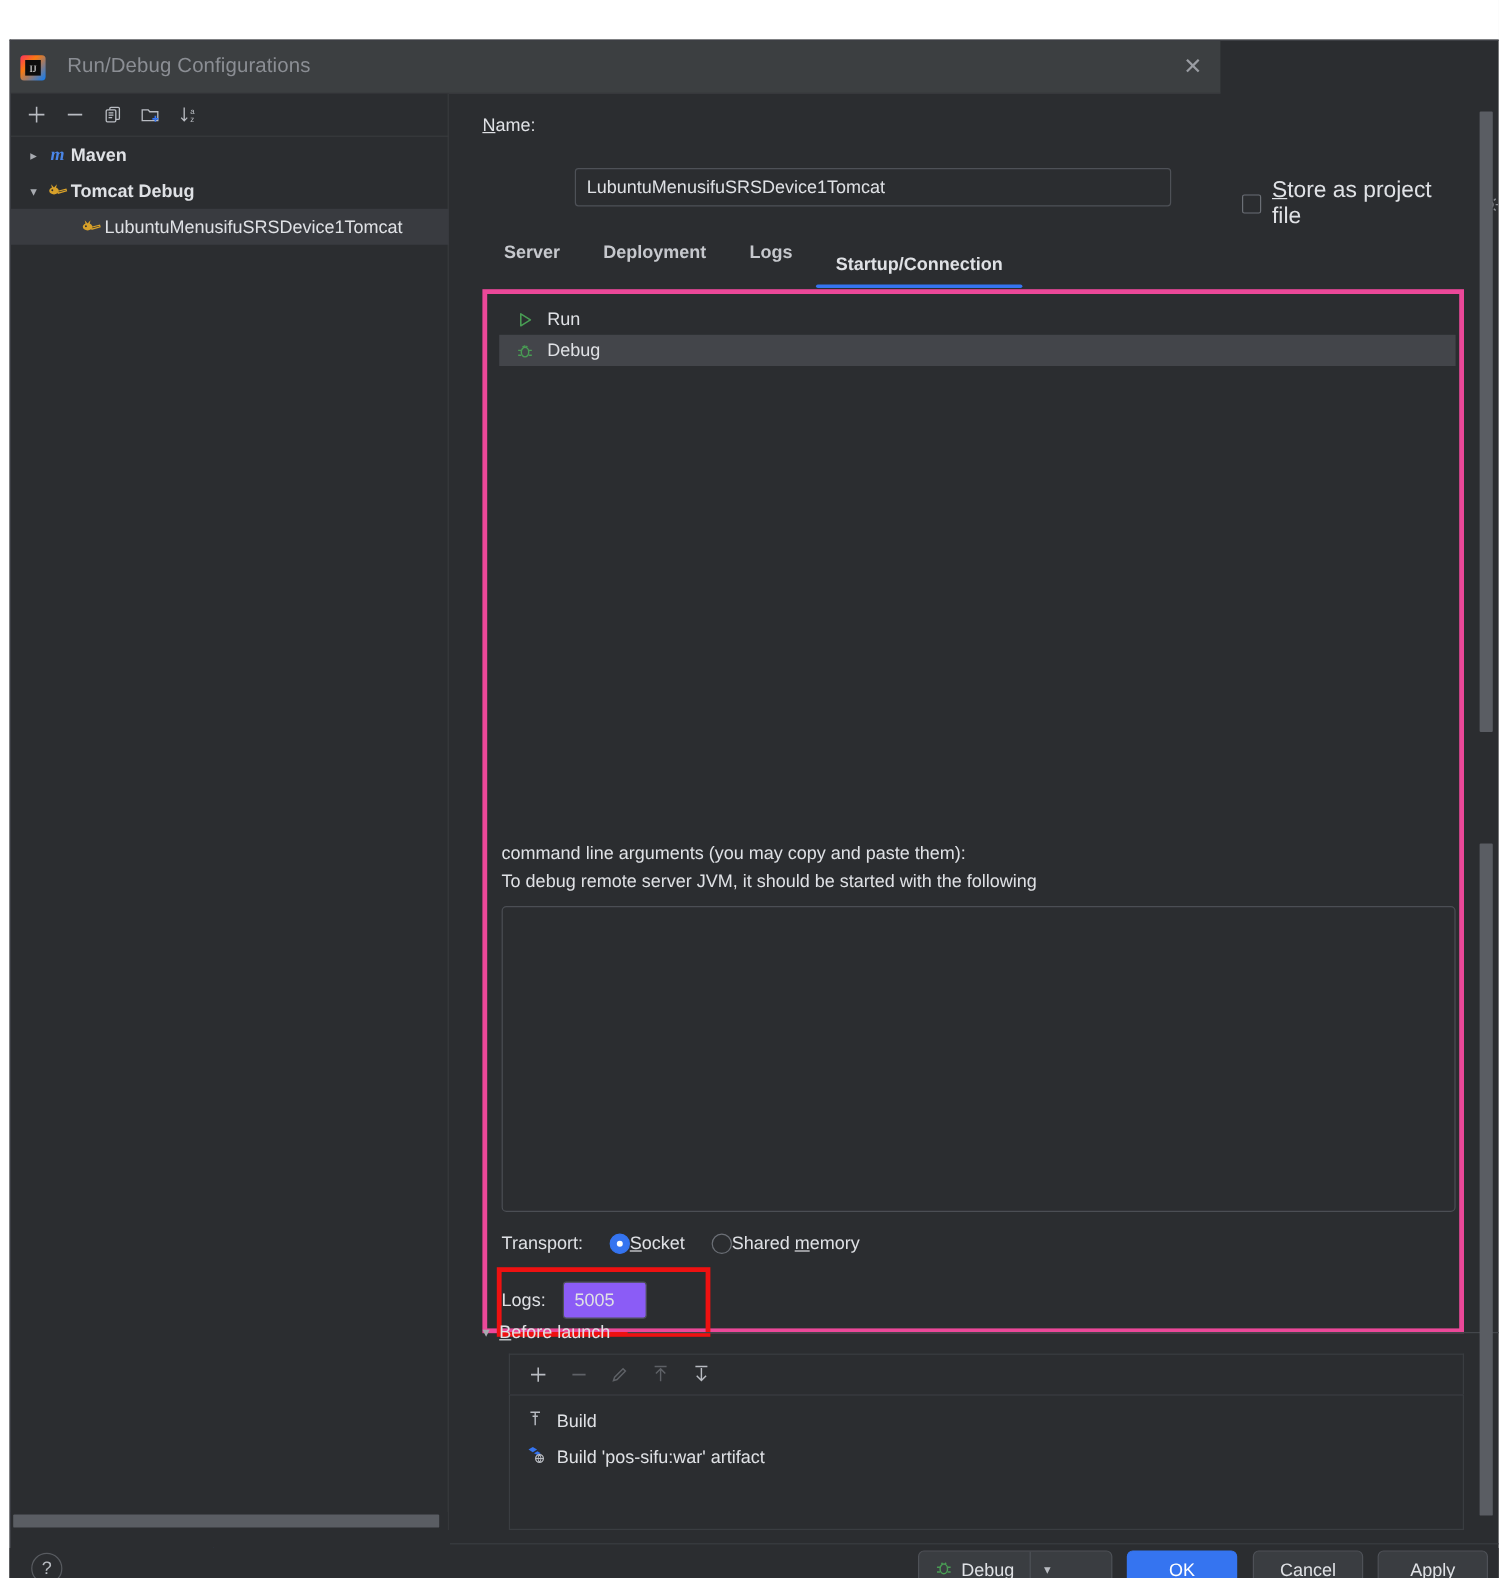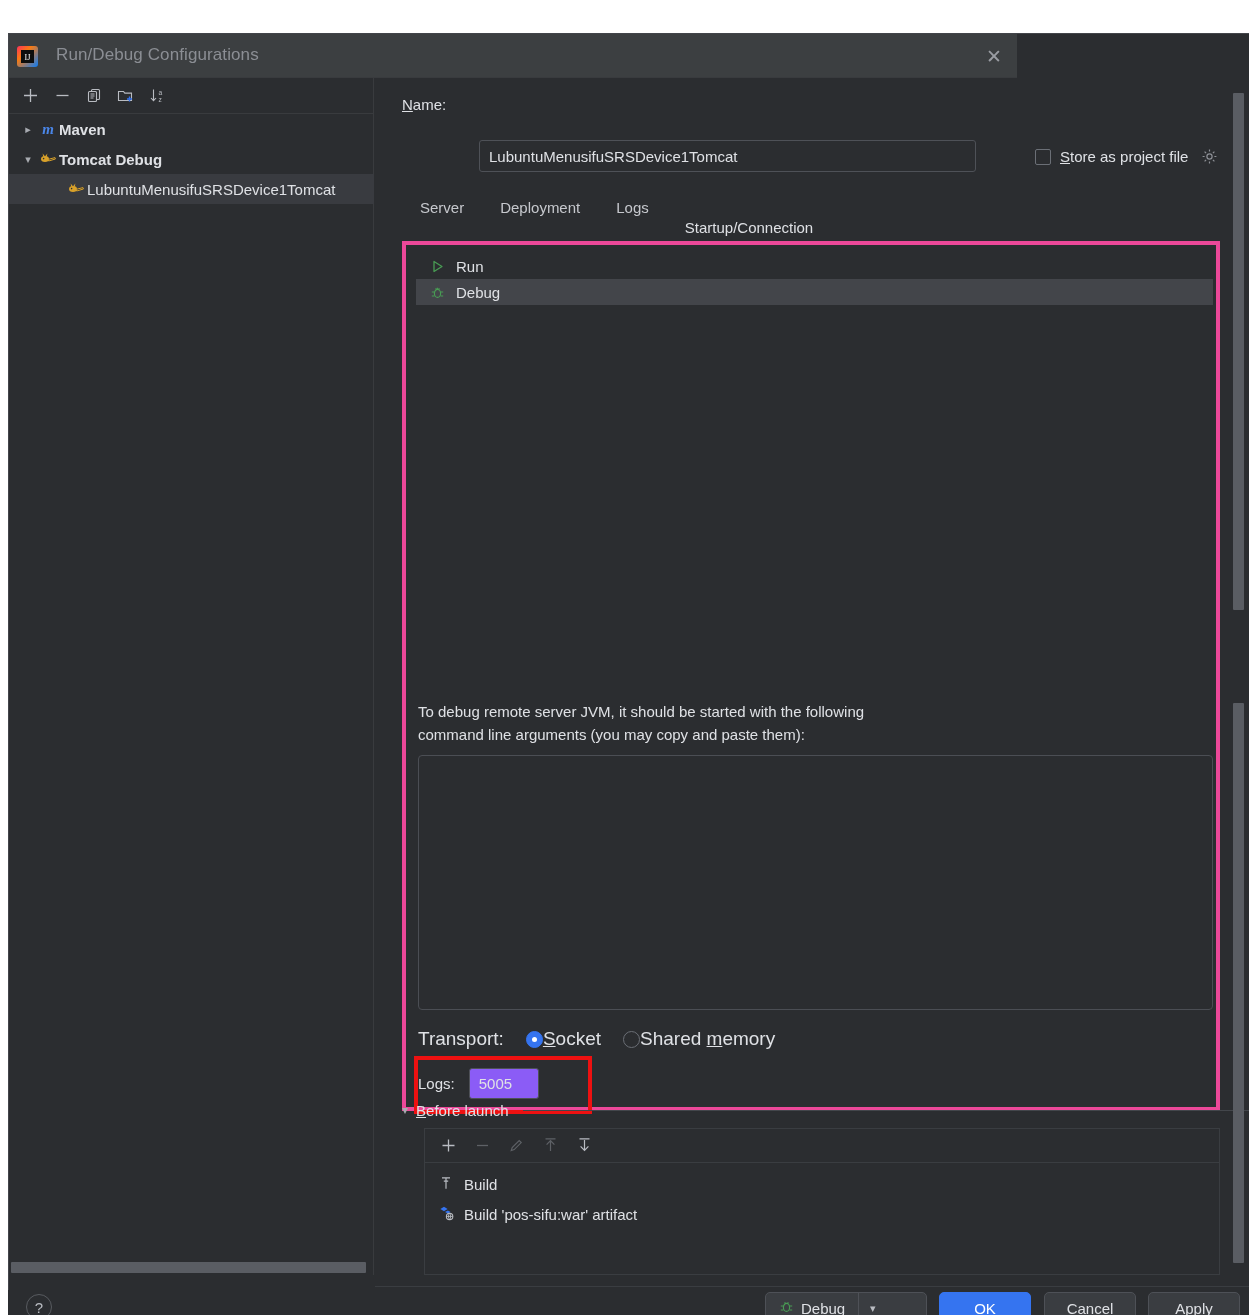--- a/index.html
+++ b/index.html
@@ -150,27 +150,27 @@
   .cb.checked {
     background: #3574f0; border-color: #3574f0;
   }
   .cb.checked::after {
     content: "";
     position: absolute; left: 5px; top: 1px;
     width: 4px; height: 9px;
     border: solid #ffffff; border-width: 0 2px 2px 0;
     transform: rotate(42deg);
   }
-  .store-label { font-size: 15px; color: #dfe1e5; }
+  .store-label { font-size: 19px; color: #dfe1e5; }
   .gear-icon { color: #8d9096; margin-left: 4px; display: inline-flex; }
   
   .tabs {
     position: absolute; left: 27px; top: 118px;
     width: 848px; height: 36px;
-    display: flex; align-items: flex-start;
+    display: flex; align-items: center; font-weight: bold;
   }
   .tab {
     padding: 3px 18px 11px 18px;
     font-size: 15px; color: #c6c8cd; cursor: pointer;
     position: relative;
   }
   .tab.active { color: #dfe1e5; margin-top: 20px; }
   .tab.active::after {
     content: "";
     position: absolute; left: 2px; right: 2px; bottom: 0;
@@ -196,21 +196,21 @@
     line-height: 23px;
   }
   .argbox {
     position: absolute; left: 12px; top: 510px;
     width: 795px; height: 255px;
     background: #2b2d30;
     border: 1px solid #4b4e54; border-radius: 4px;
   }
   .transport-row {
     position: absolute; left: 12px; top: 783px;
-    display: flex; align-items: center; font-size: 19px; 
+    display: flex; align-items: center; font-size: 15px; 
   }
   .radio {
     width: 17px; height: 17px; border-radius: 50%;
     border: 1px solid #6b6f76; background: #2b2d30;
     flex: none; position: relative; cursor: pointer;
   }
   .radio.on { background: #3574f0; border-color: #3574f0; }
   .radio.on::after {
     content: "";
     position: absolute; left: 5px; top: 5px;
@@ -450,22 +450,22 @@
                 <ellipse cx="7.5" cy="8.4" rx="3.1" ry="4" fill="none" stroke="#499c54" stroke-width="1.2"></ellipse>
                 <path d="M7.5 4.4a2 2 0 0 1 0-1.6" stroke="#499c54" stroke-width="1.2" fill="none"></path>
                 <path d="M5.6 3.3l1 1.3M9.4 3.3l-1 1.3M1.8 7h2.6M10.6 7h2.6M1.8 11h2.6M10.6 11h2.6" stroke="#499c54" stroke-width="1.2"></path>
               </svg>
             </span>
             <span>Debug</span>
           </div>
         </div>
 
         <div class="hint">
+          <div>command line arguments (you may copy and paste them):</div>
           <div>To debug remote server JVM, it should be started with the following</div>
-          <div>command line arguments (you may copy and paste them):</div>
         </div>
 
         <div class="argbox"></div>
 
         <div class="transport-row">
           <span class="rlabel">Transport:</span>
           <span class="radio on"></span>
           <span class="rlabel"><u>S</u>ocket</span>
           <span class="radio"></span>
           <span class="rlabel">Shared <u>m</u>emory</span>

